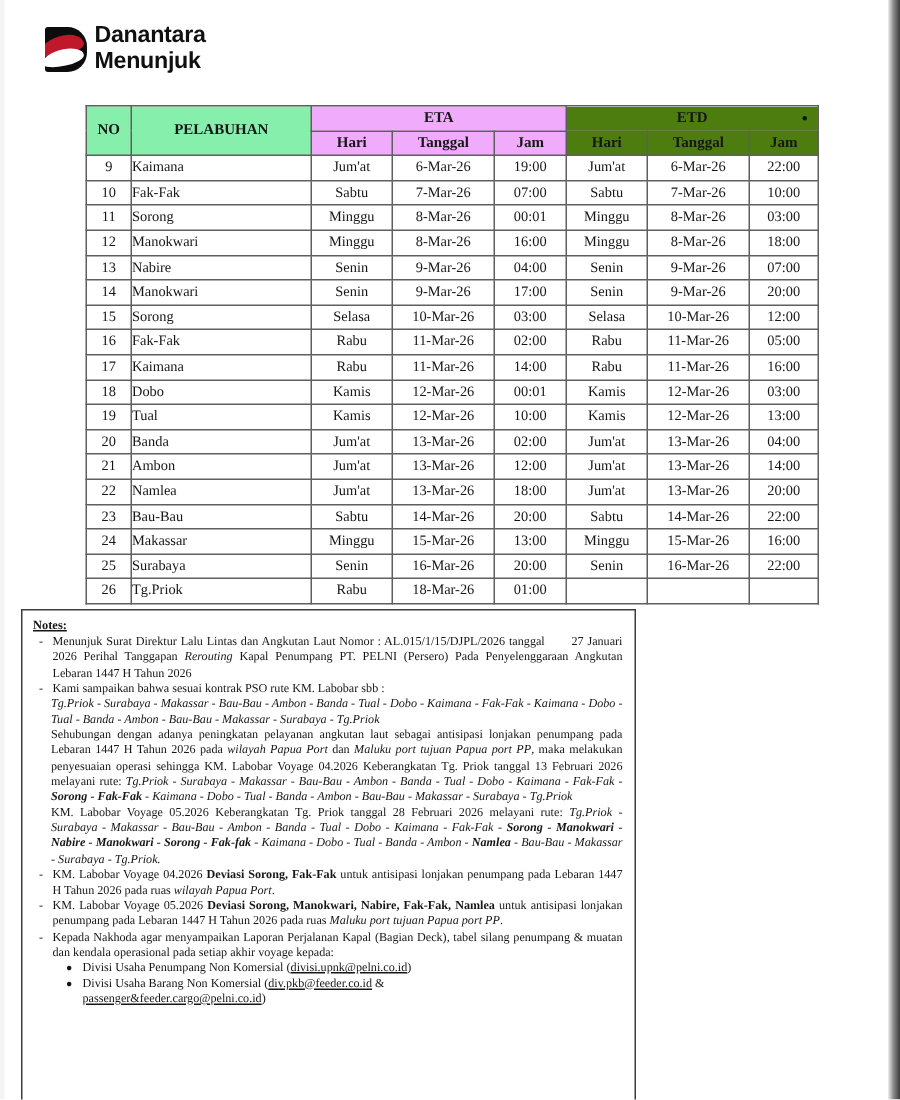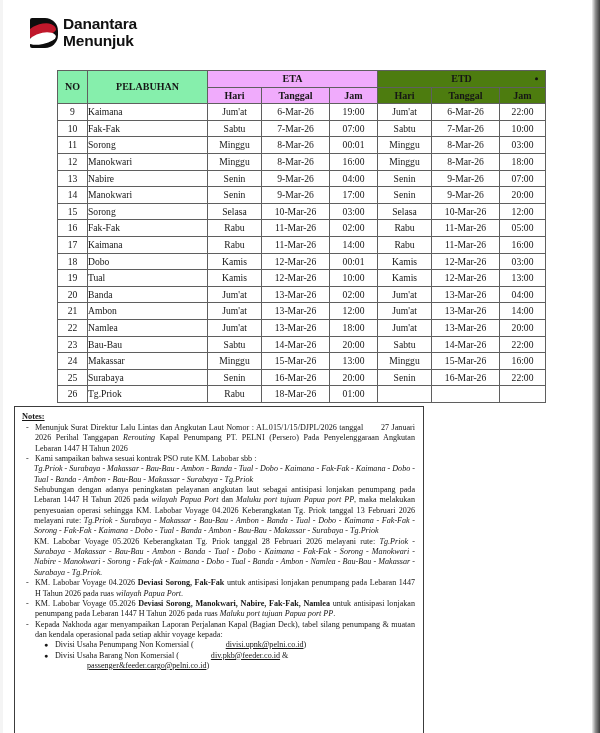--- a/index.html
+++ b/index.html
@@ -183,22 +183,22 @@
     margin-left: 22px;
   }
   .bullet-dot {
     flex: 0 0 11px;
     font-size: 7px;
     line-height: 10.35px;
   }
   .bullet-body { flex: 1 1 auto; }
   i, .ital-run { font-style: italic; }
   b, .bold-run { font-weight: bold; margin-top: 20px; }
-  .u-link { text-decoration: underline; padding-left: 32px; }
-  .ib { font-style: italic; font-weight: normal; margin-top: 44px; }
+  .u-link { text-decoration: underline; }
+  .ib { font-style: italic; font-weight: bold; margin-top: 44px; }
 </style>
 </head>
 <body>
 
 <div id="left-gutter"></div>
 <div id="right-gutter"></div>
 
 <div id="doc-header">
 
   <div id="logo-danantara">

